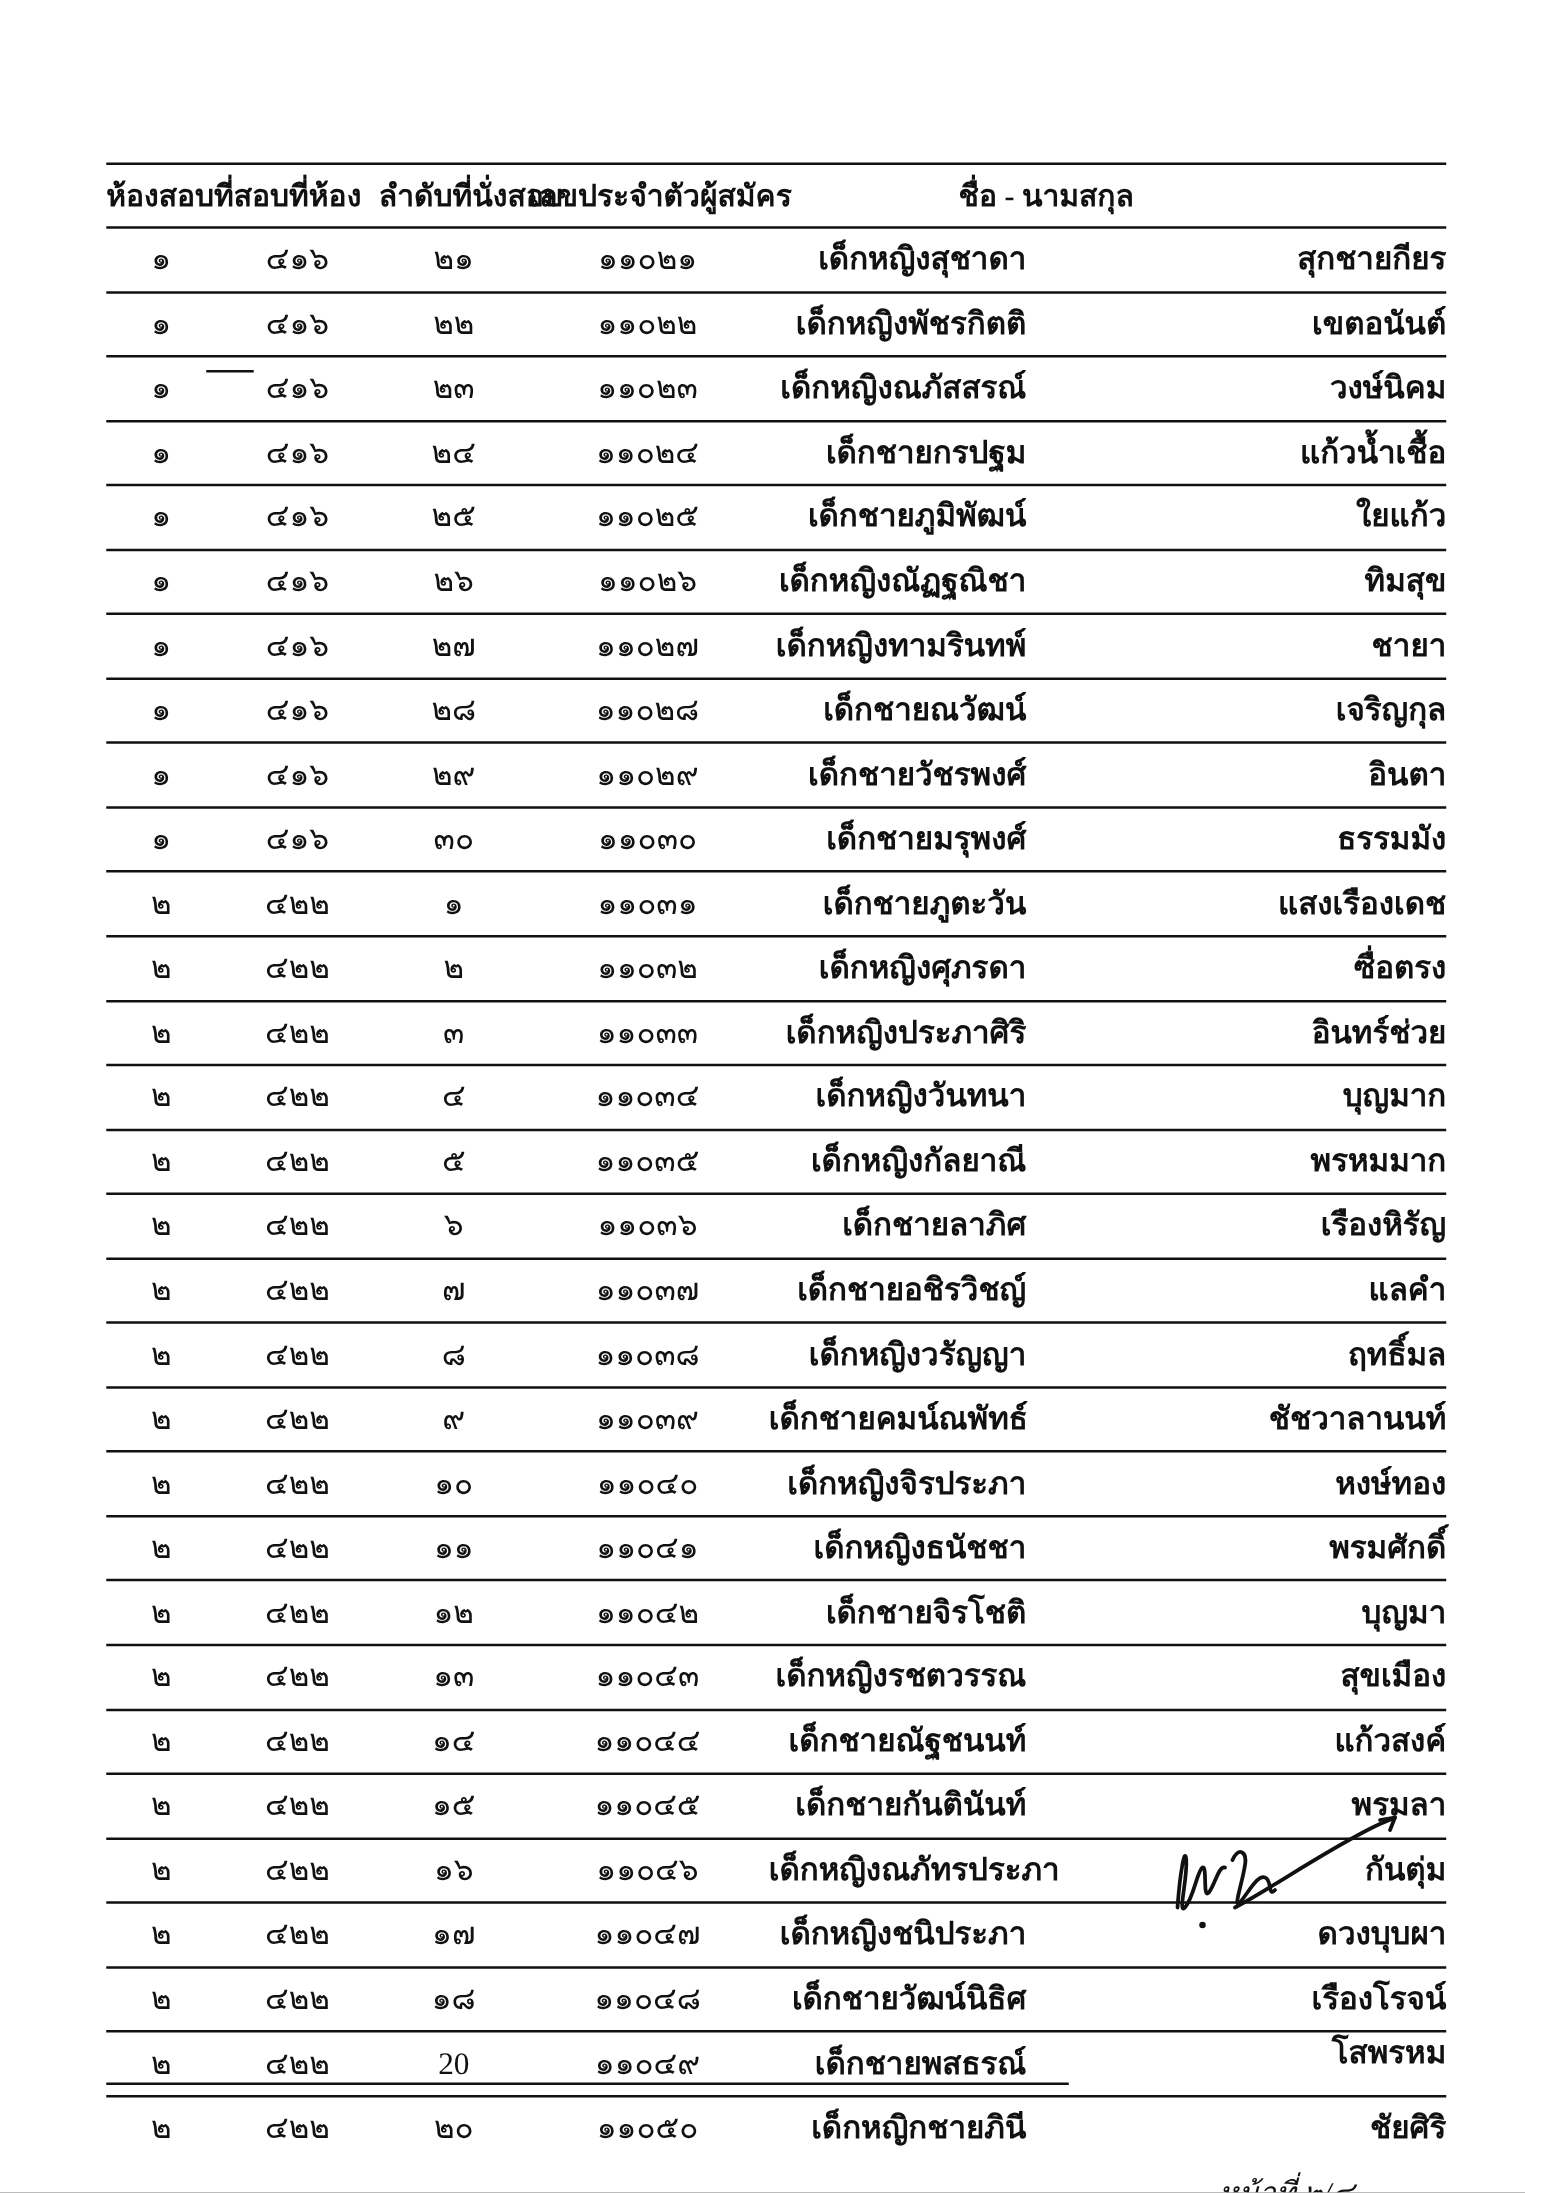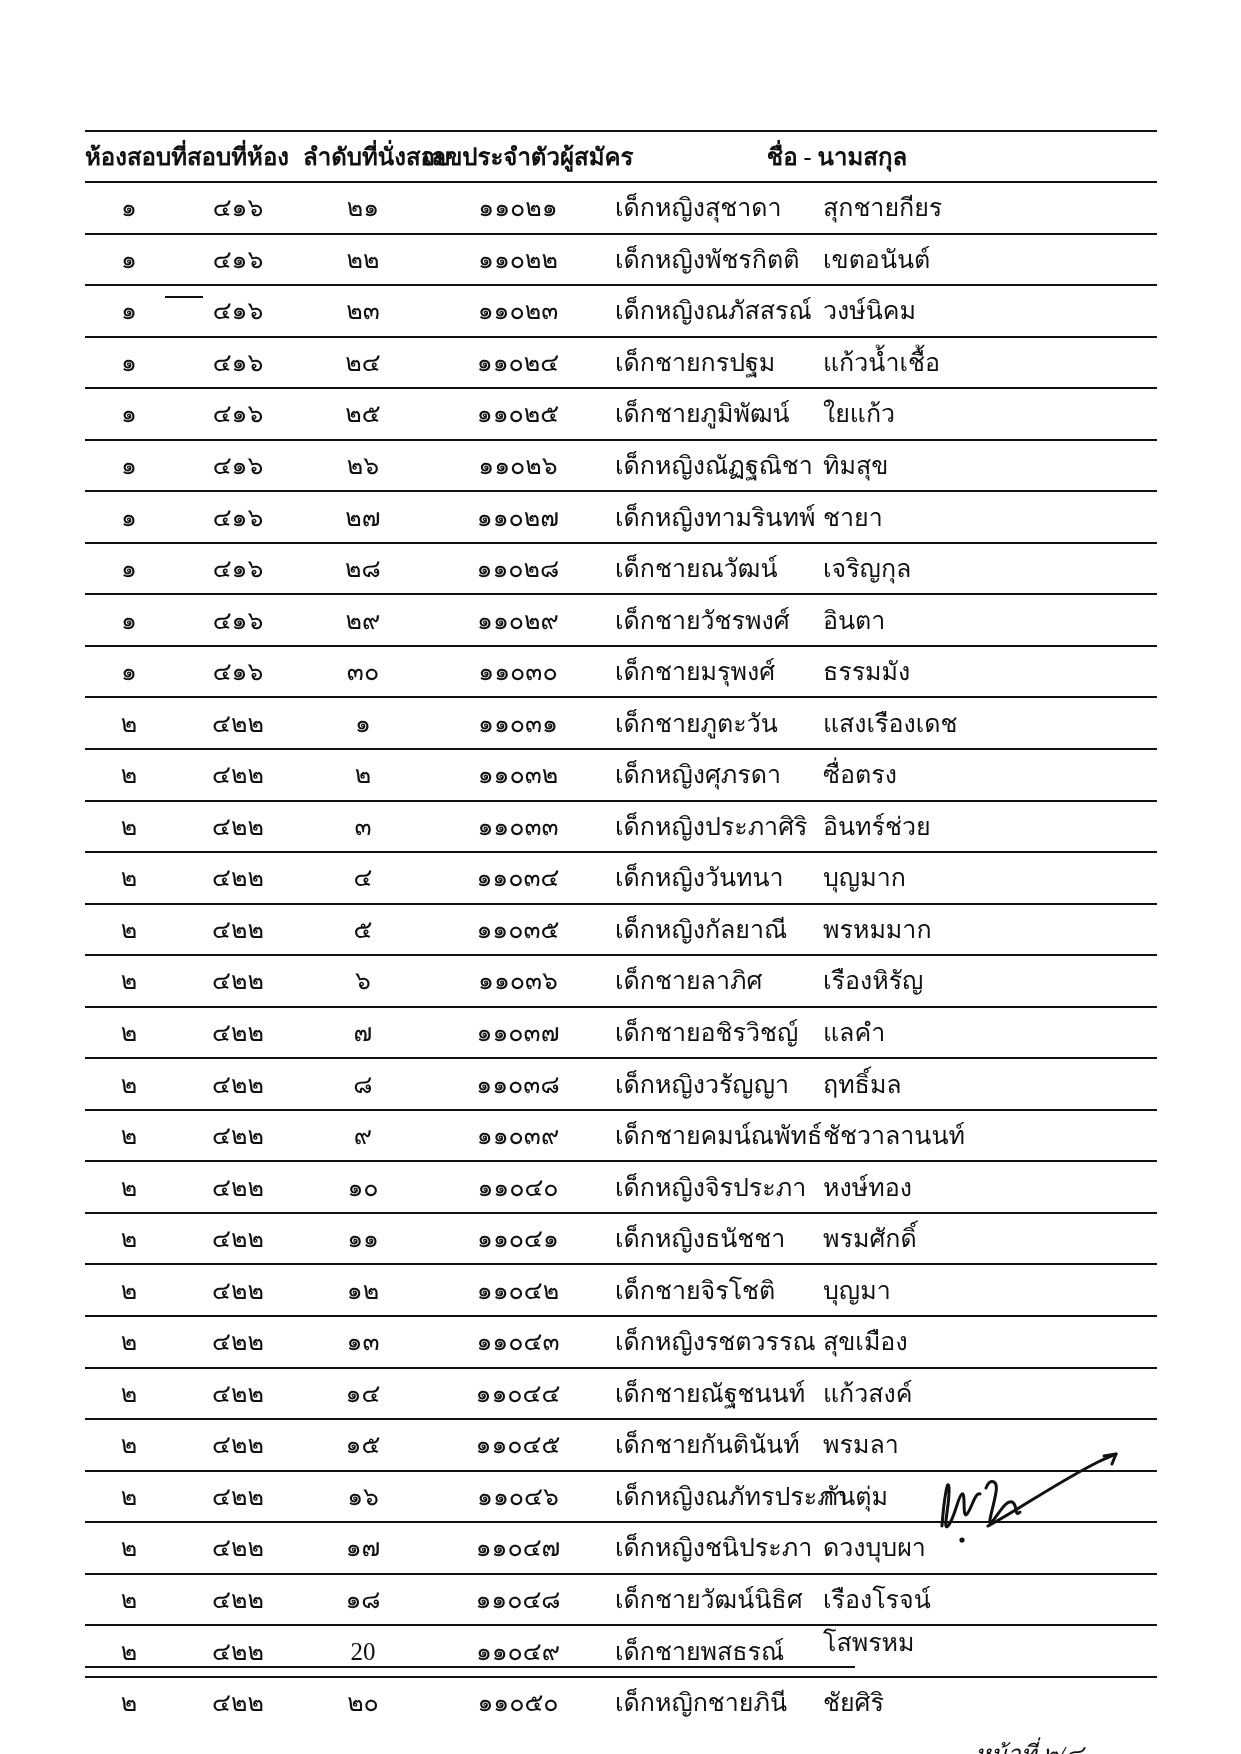--- a/index.html
+++ b/index.html
@@ -36,21 +36,21 @@
   .row{
     display:grid;
     grid-template-columns:88px 130px 120px 190px 208px 336px;
     height:49.55px;
     align-items:center;
     border-bottom:2px solid #111;
     font-size:25px;
   }
   .row:last-child{border-bottom:none;}
   .cell{text-align:center;white-space:nowrap;line-height:1;}
-  .cell.left{text-align:left;padding-left:2px;}
+  .cell.left{text-align:right;padding-left:2px;font-weight:bold;}
   .cell.raised{transform:translateY(-15px);margin-top:12px;}
   .bottom-line{
     position:absolute;
     left:85px;top:1666px;
     width:770px;height:2px;
     background:#111;
   }
   .stray-underline{
     position:absolute;
     left:165px;top:296px;

